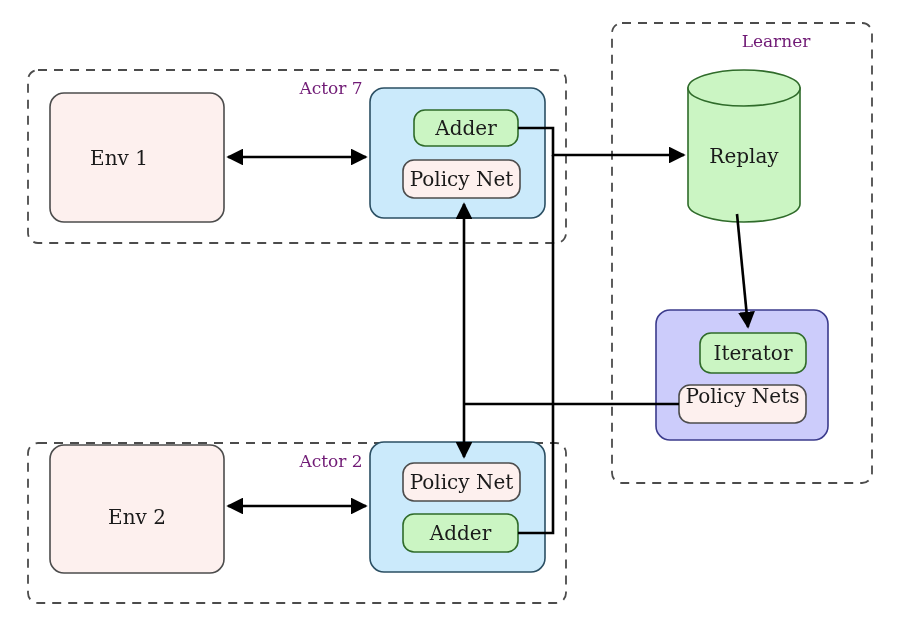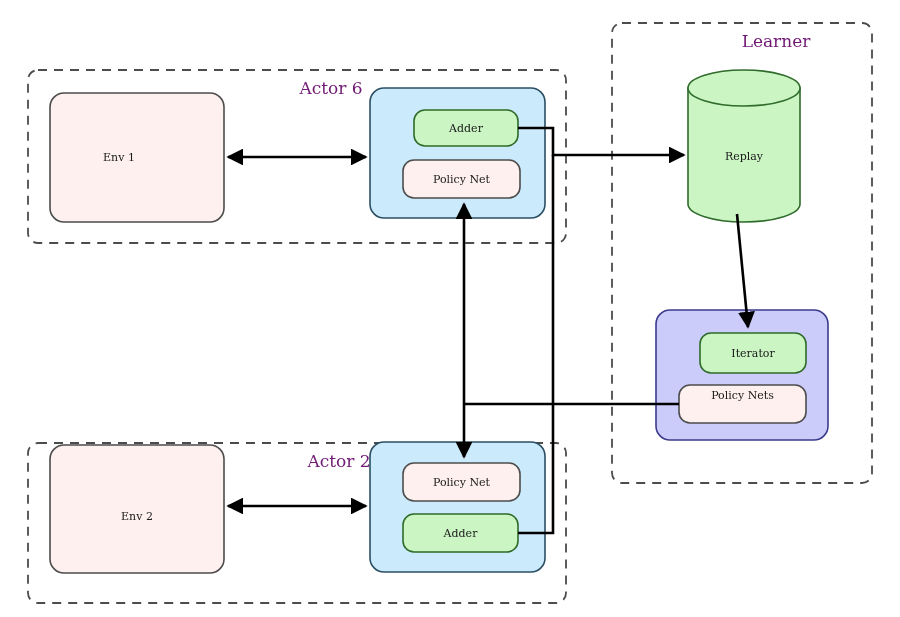--- a/index.html
+++ b/index.html
@@ -35,21 +35,21 @@
     pointer-events: none;
   }
   .group-label {
     position: absolute;
     color: #701a75;
     white-space: nowrap;
     text-align: center;
     margin-left: 34px;
   }
   .fs-grouplabel { font-size: 17px; }
-  .fs-node       { font-size: 11px; }
+  .fs-node       { font-size: 20px; }
 </style>
 </head>
 <body>
 
 <div id="canvas">
 
   <svg class="layer" viewBox="0 0 900 617" xmlns="http://www.w3.org/2000/svg">
     <defs>
       <marker id="arrowEnd" viewBox="0 0 10 10" refX="9" refY="5" markerWidth="6.5" markerHeight="6.5" orient="auto-start-reverse">
         <path d="M 0 0 L 10 5 L 0 10 z" fill="#000000"></path>
@@ -102,23 +102,23 @@
 
     <line x1="737" y1="214" x2="748" y2="327" stroke="#000000" stroke-width="2.6" marker-end="url(#arrowEnd)"></line>
 
     <path d="M 679 404 L 464 404" fill="none" stroke="#000000" stroke-width="2.6"></path>
 
     <path d="M 464 404 L 464 204" fill="none" stroke="#000000" stroke-width="2.6" marker-end="url(#arrowEnd)"></path>
 
     <path d="M 464 404 L 464 457" fill="none" stroke="#000000" stroke-width="2.6" marker-end="url(#arrowEnd)"></path>
   </svg>
 
-  <div class="group-label fs-grouplabel" style="left:28px; top:78px; width:538px;">Actor 6</div>
+  <div class="group-label fs-grouplabel" style="left:28px; top:78px; width:538px;">Actor 7</div>
 
-  <div class="group-label fs-grouplabel" style="left:36px; top:451px; width:538px;">Actor 2</div>
+  <div class="group-label fs-grouplabel" style="left:28px; top:451px; width:538px;">Actor 2</div>
 
   <div class="group-label fs-grouplabel" style="left:612px; top:31px; width:260px;">Learner</div>
 
   <div class="node-text fs-node" style="left:50px; top:93px; width:138px; height:129px;">Env 1</div>
 
   <div class="node-text fs-node" style="left:50px; top:445px; width:174px; height:143px;">Env 2</div>
 
   <div class="node-text fs-node" style="left:414px; top:110px; width:104px; height:36px;">Adder</div>
 
   <div class="node-text fs-node" style="left:403px; top:160px; width:117px; height:38px;">Policy Net</div>

